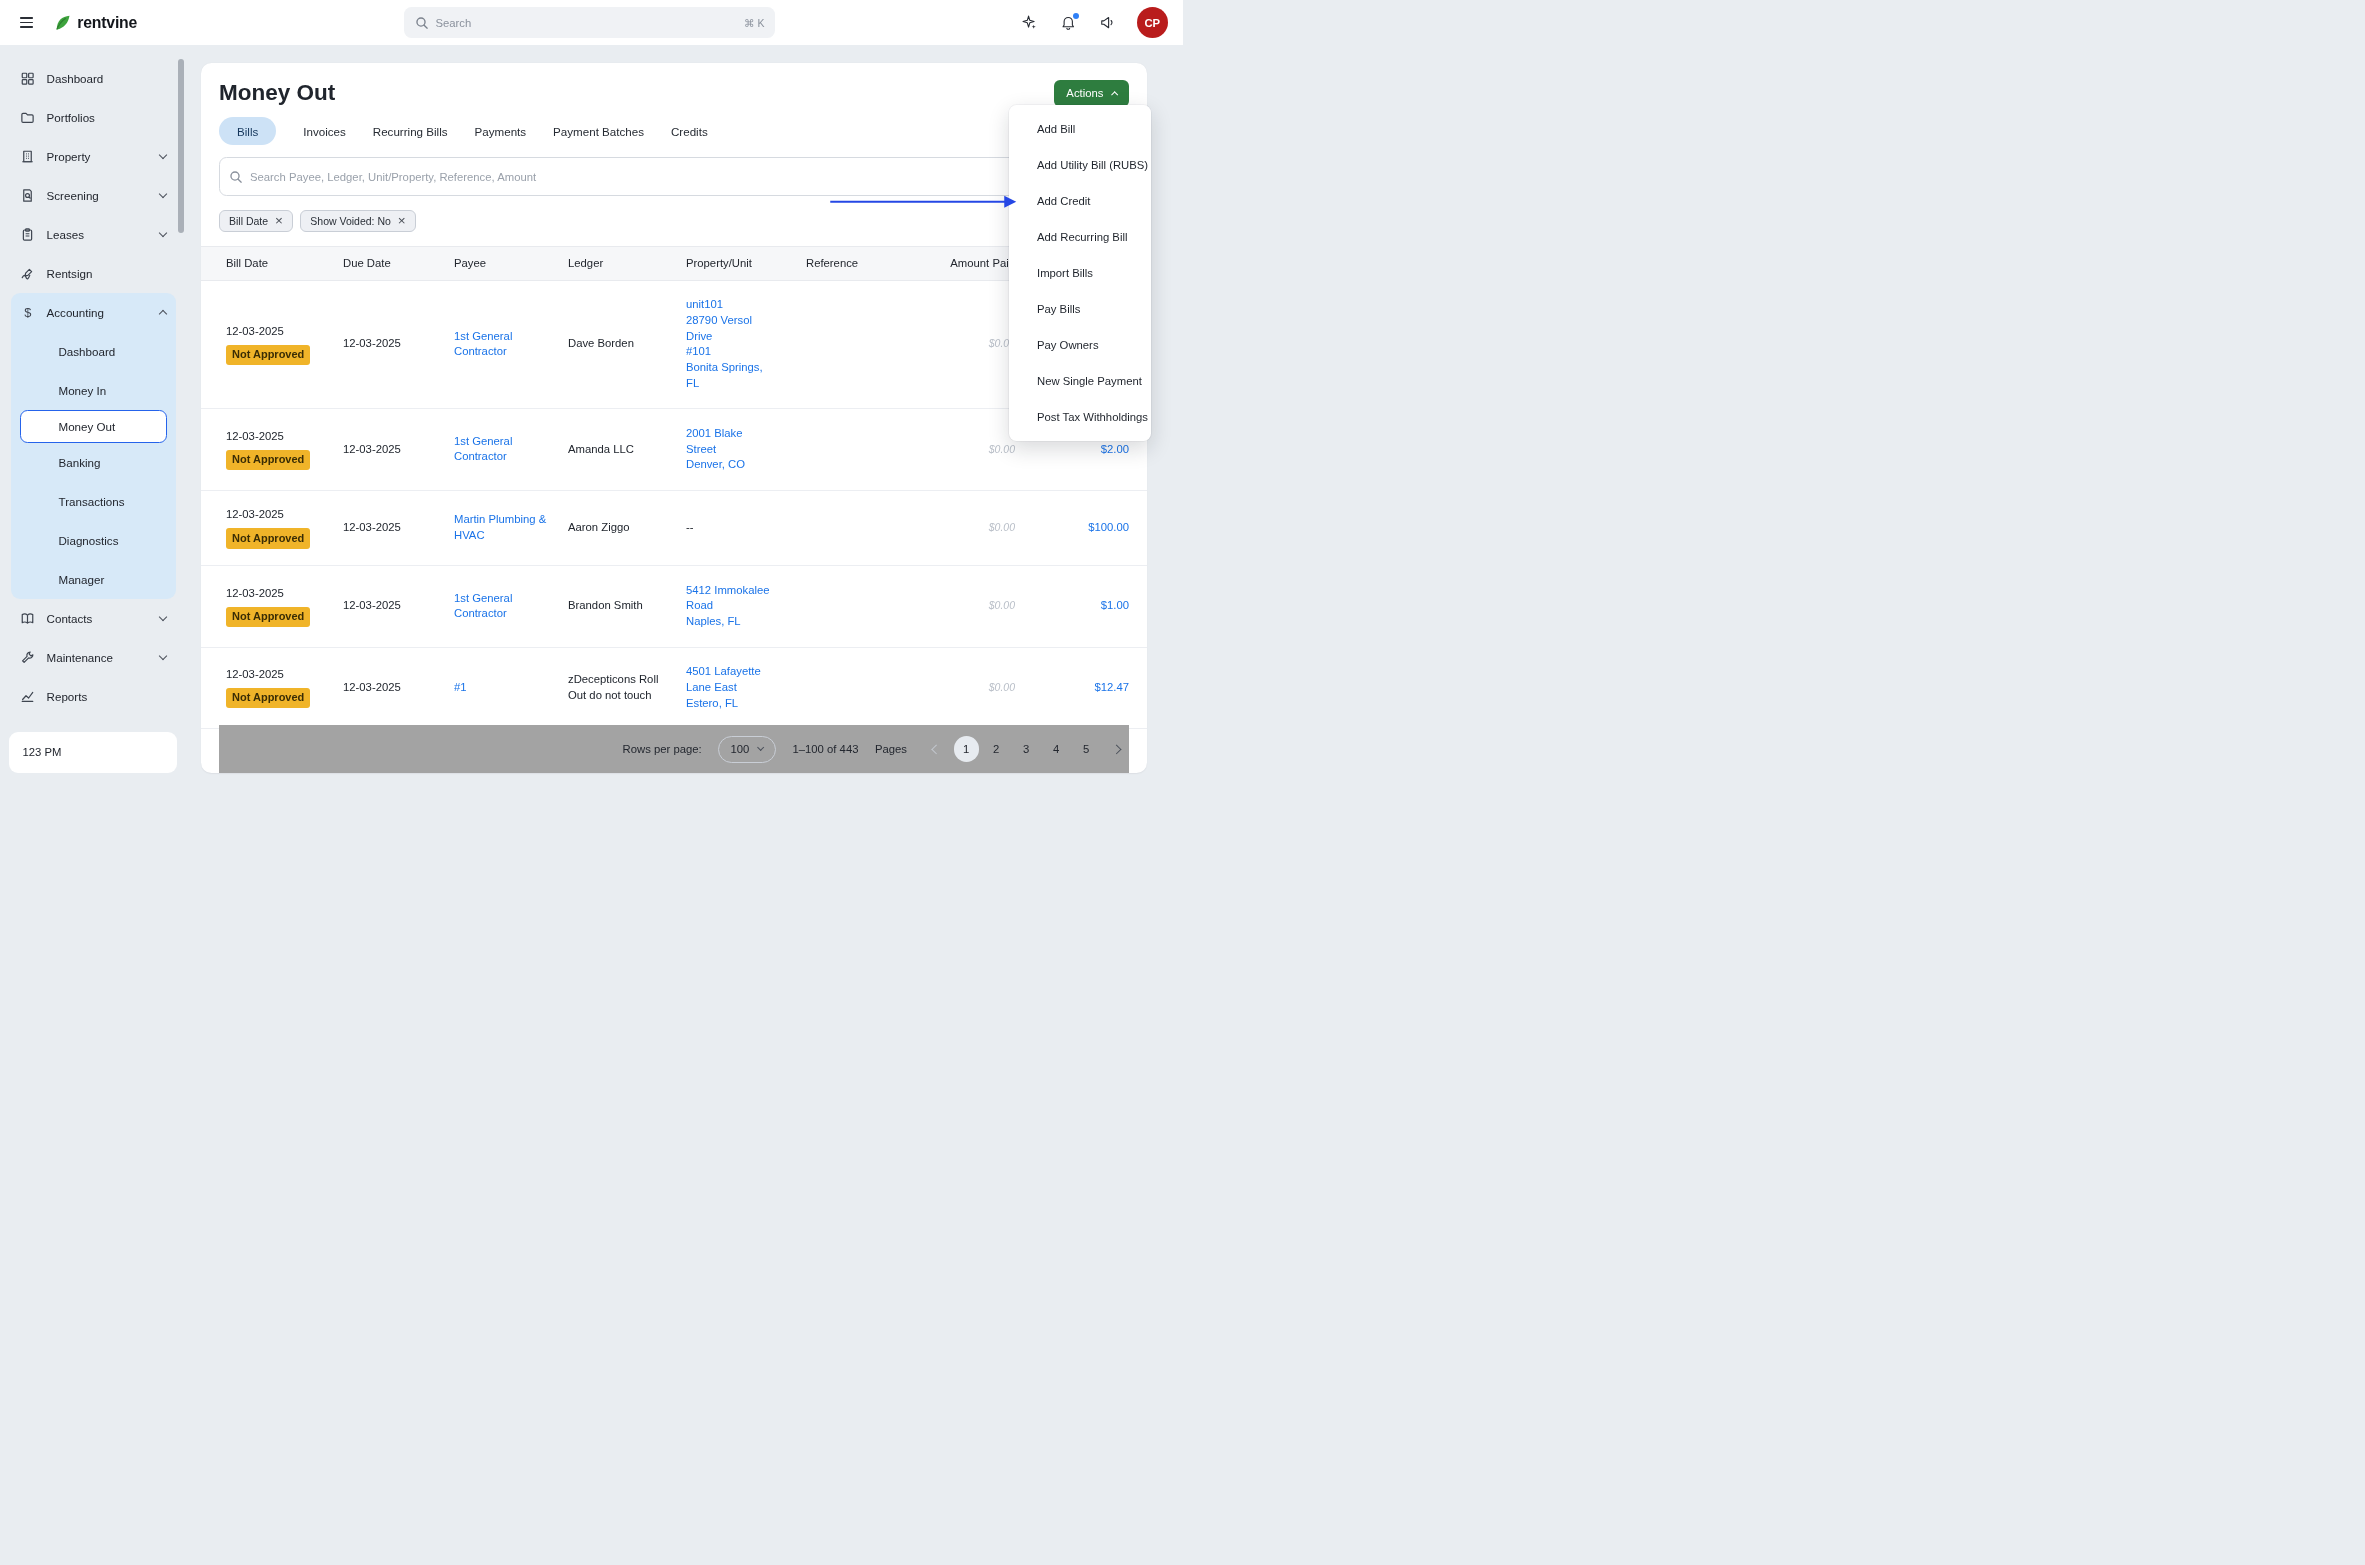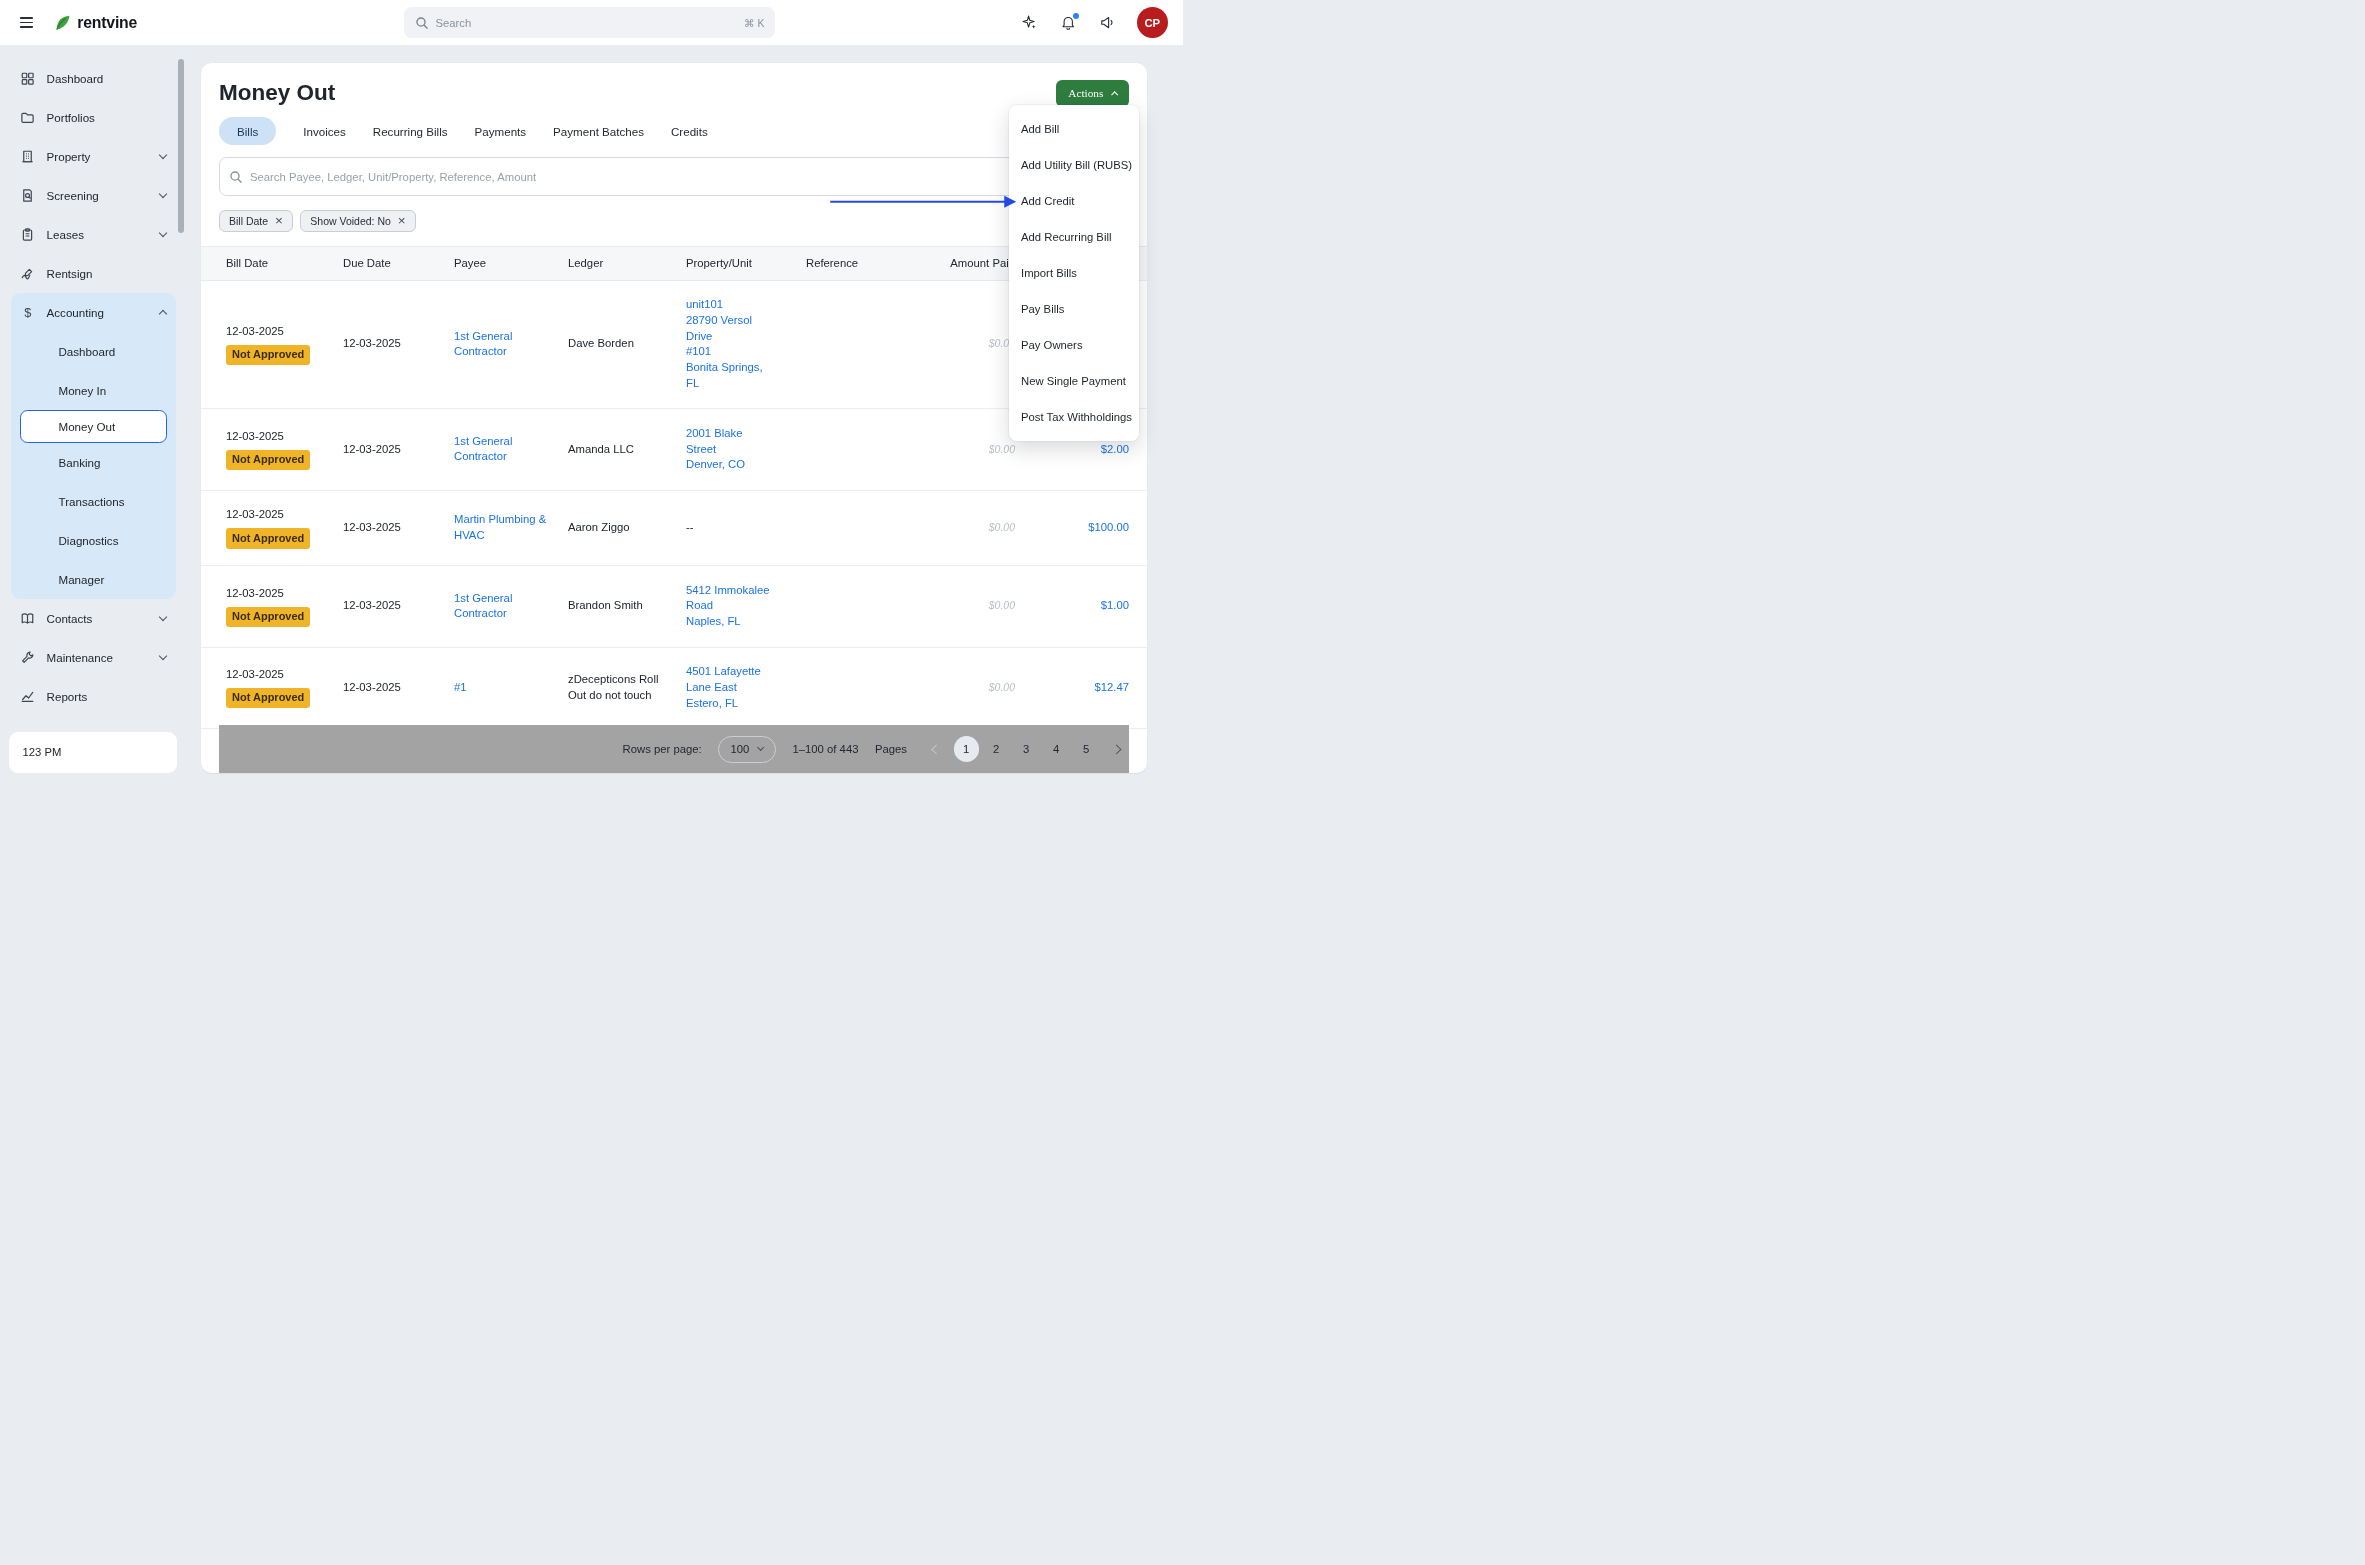--- a/index.html
+++ b/index.html
@@ -1,18 +1,18 @@
 <!DOCTYPE html>
 <html style="font-size:12px"><head>
 <meta charset="utf-8">
 <style>
   *{margin:0;padding:0;box-sizing:border-box;}
   html,body{width:1183px;height:783px;}
   body{font-family:"Liberation Sans",sans-serif;background:#e9edf1;position:relative;overflow:hidden;color:#21262e;}
-  button{font-family:Liberation Serif, serif;border:none;background:none;cursor:pointer;color:inherit;}
+  button{font-family:Liberation Sans, sans-serif;border:none;background:none;cursor:pointer;color:inherit;}
   input{font-family:inherit;}
 
   
   .topbar{position:absolute;top:0;left:0;width:1183px;height:45px;background:#fff;z-index:20;}
   .tb-left{position:absolute;left:15px;top:0;height:45px;display:flex;align-items:center;gap:15px;}
   .hamburger{display:flex;flex-direction:column;gap:3px;padding:4.5px;}
   .hamburger i{display:block;width:13.5px;height:1.5px;background:#2b2f36;border-radius:0.8px;}
   .brand{display:flex;align-items:center;gap:5.3px;}
   .brand-name{font-size:15.8px;font-weight:700;color:#14171c;letter-spacing:-0.2px;}
   .tb-search{position:absolute;left:404px;top:6.8px;width:371px;height:31.5px;background:#f0f2f5;border-radius:7.5px;display:flex;align-items:center;padding:0 10.5px;gap:7.5px;}
@@ -78,21 +78,21 @@
   .rpp{display:flex;align-items:center;gap:9px;border:0.8px solid #c9ced6;border-radius:13.5px;height:27px;padding:0 11.3px;cursor:pointer;}
   .rpp .chev{width:5.3px;height:5.3px;margin-top:-2.3px;}
   .pages{display:flex;align-items:center;gap:4.5px;}
   .pnum{width:25.5px;height:25.5px;border-radius:50%;display:flex;align-items:center;justify-content:center;cursor:pointer;}
   .pnum.cur{background:#e7ebf0;}
   .pchev{width:25.5px;height:25.5px;display:flex;align-items:center;justify-content:center;cursor:pointer;}
   .pchev .chev{width:6.8px;height:6.8px;}
   .pchev.disabled .chev{border-color:#c3c8cf;}
 
   
-  .menu{position:absolute;left:1009px;top:105px;width:130px;background:#fff;border-radius:7.5px;box-shadow:0 7.5px 21px rgba(18,25,38,.16),0 0 0 0.8px rgba(18,25,38,.05);padding:6px 0;z-index:40;}
+  .menu{position:absolute;left:1009px;top:105px;width:142px;background:#fff;border-radius:7.5px;box-shadow:0 7.5px 21px rgba(18,25,38,.16),0 0 0 0.8px rgba(18,25,38,.05);padding:6px 16px;z-index:40;}
   .menu-item{height:36px;display:flex;align-items:center;padding:0 12px;font-size:11.3px;color:#1e232b;white-space:nowrap;cursor:pointer;}
   .arrow-svg{position:absolute;left:827px;top:192px;z-index:50;pointer-events:none;}
 </style>
 </head>
 <body>
 
 <header class="topbar">
   <div class="tb-left">
     <button class="hamburger">
         <i></i>

